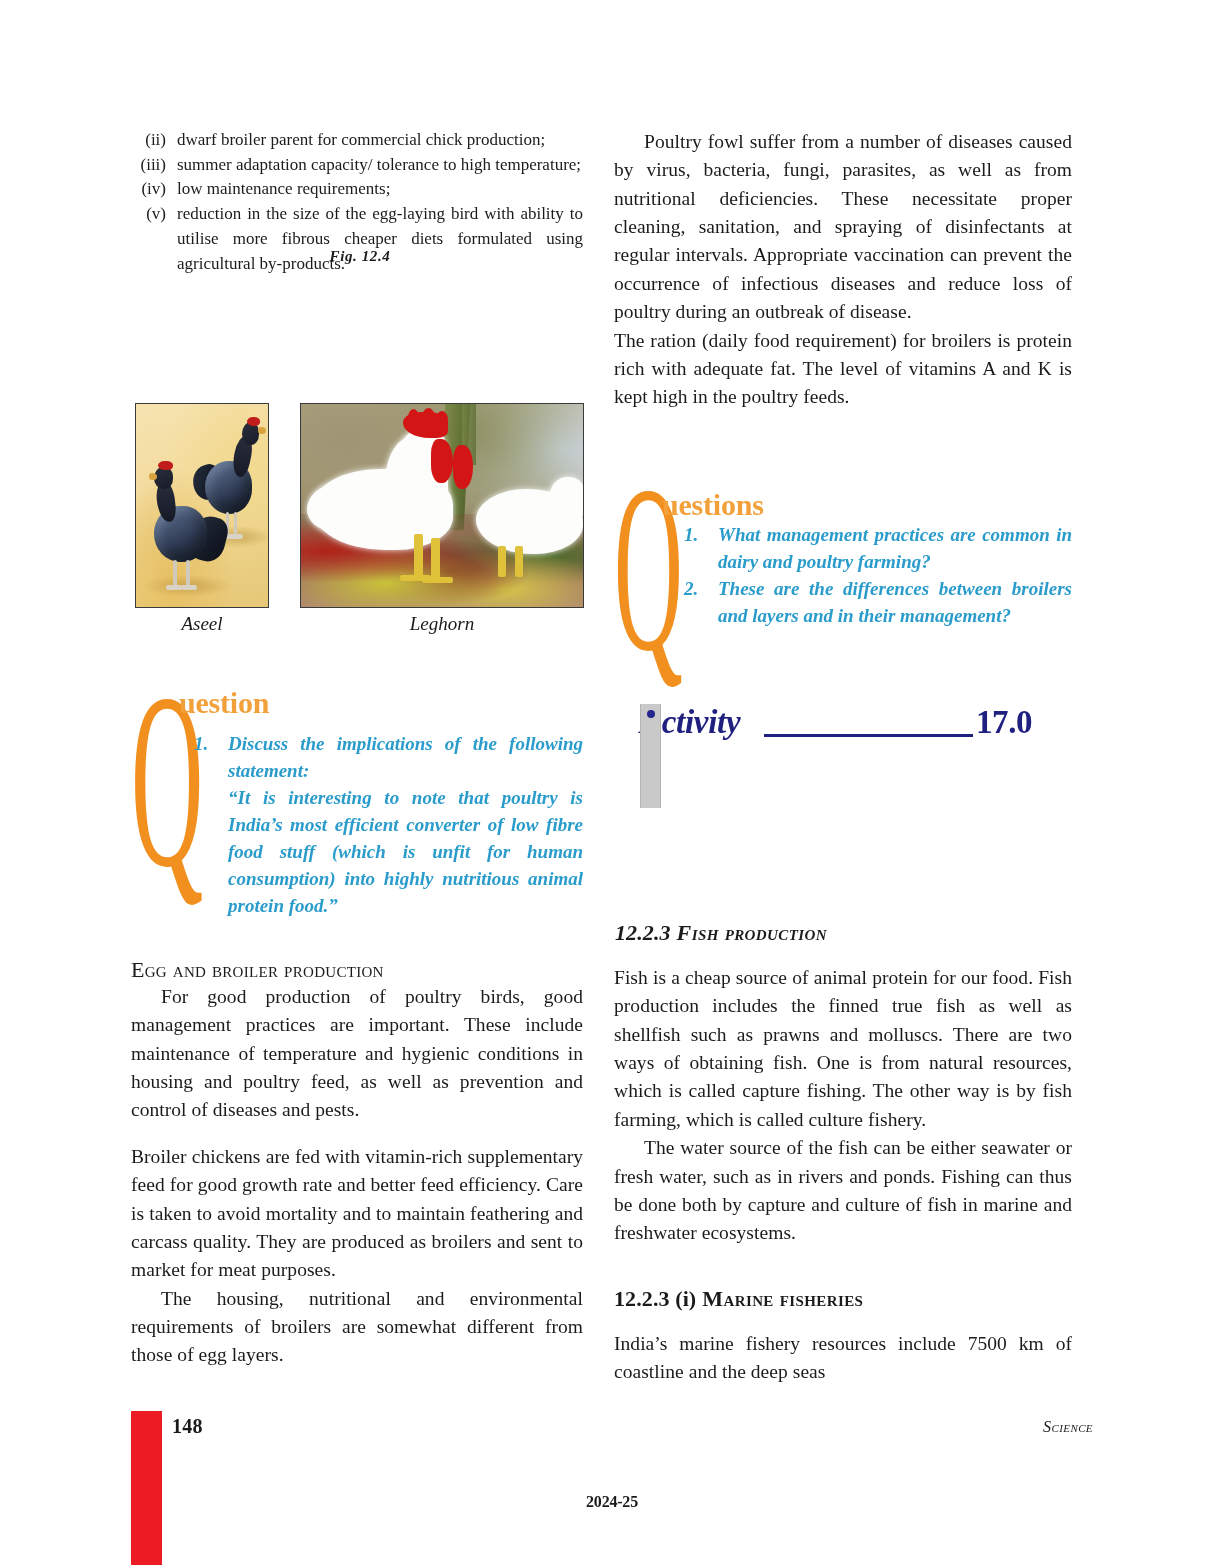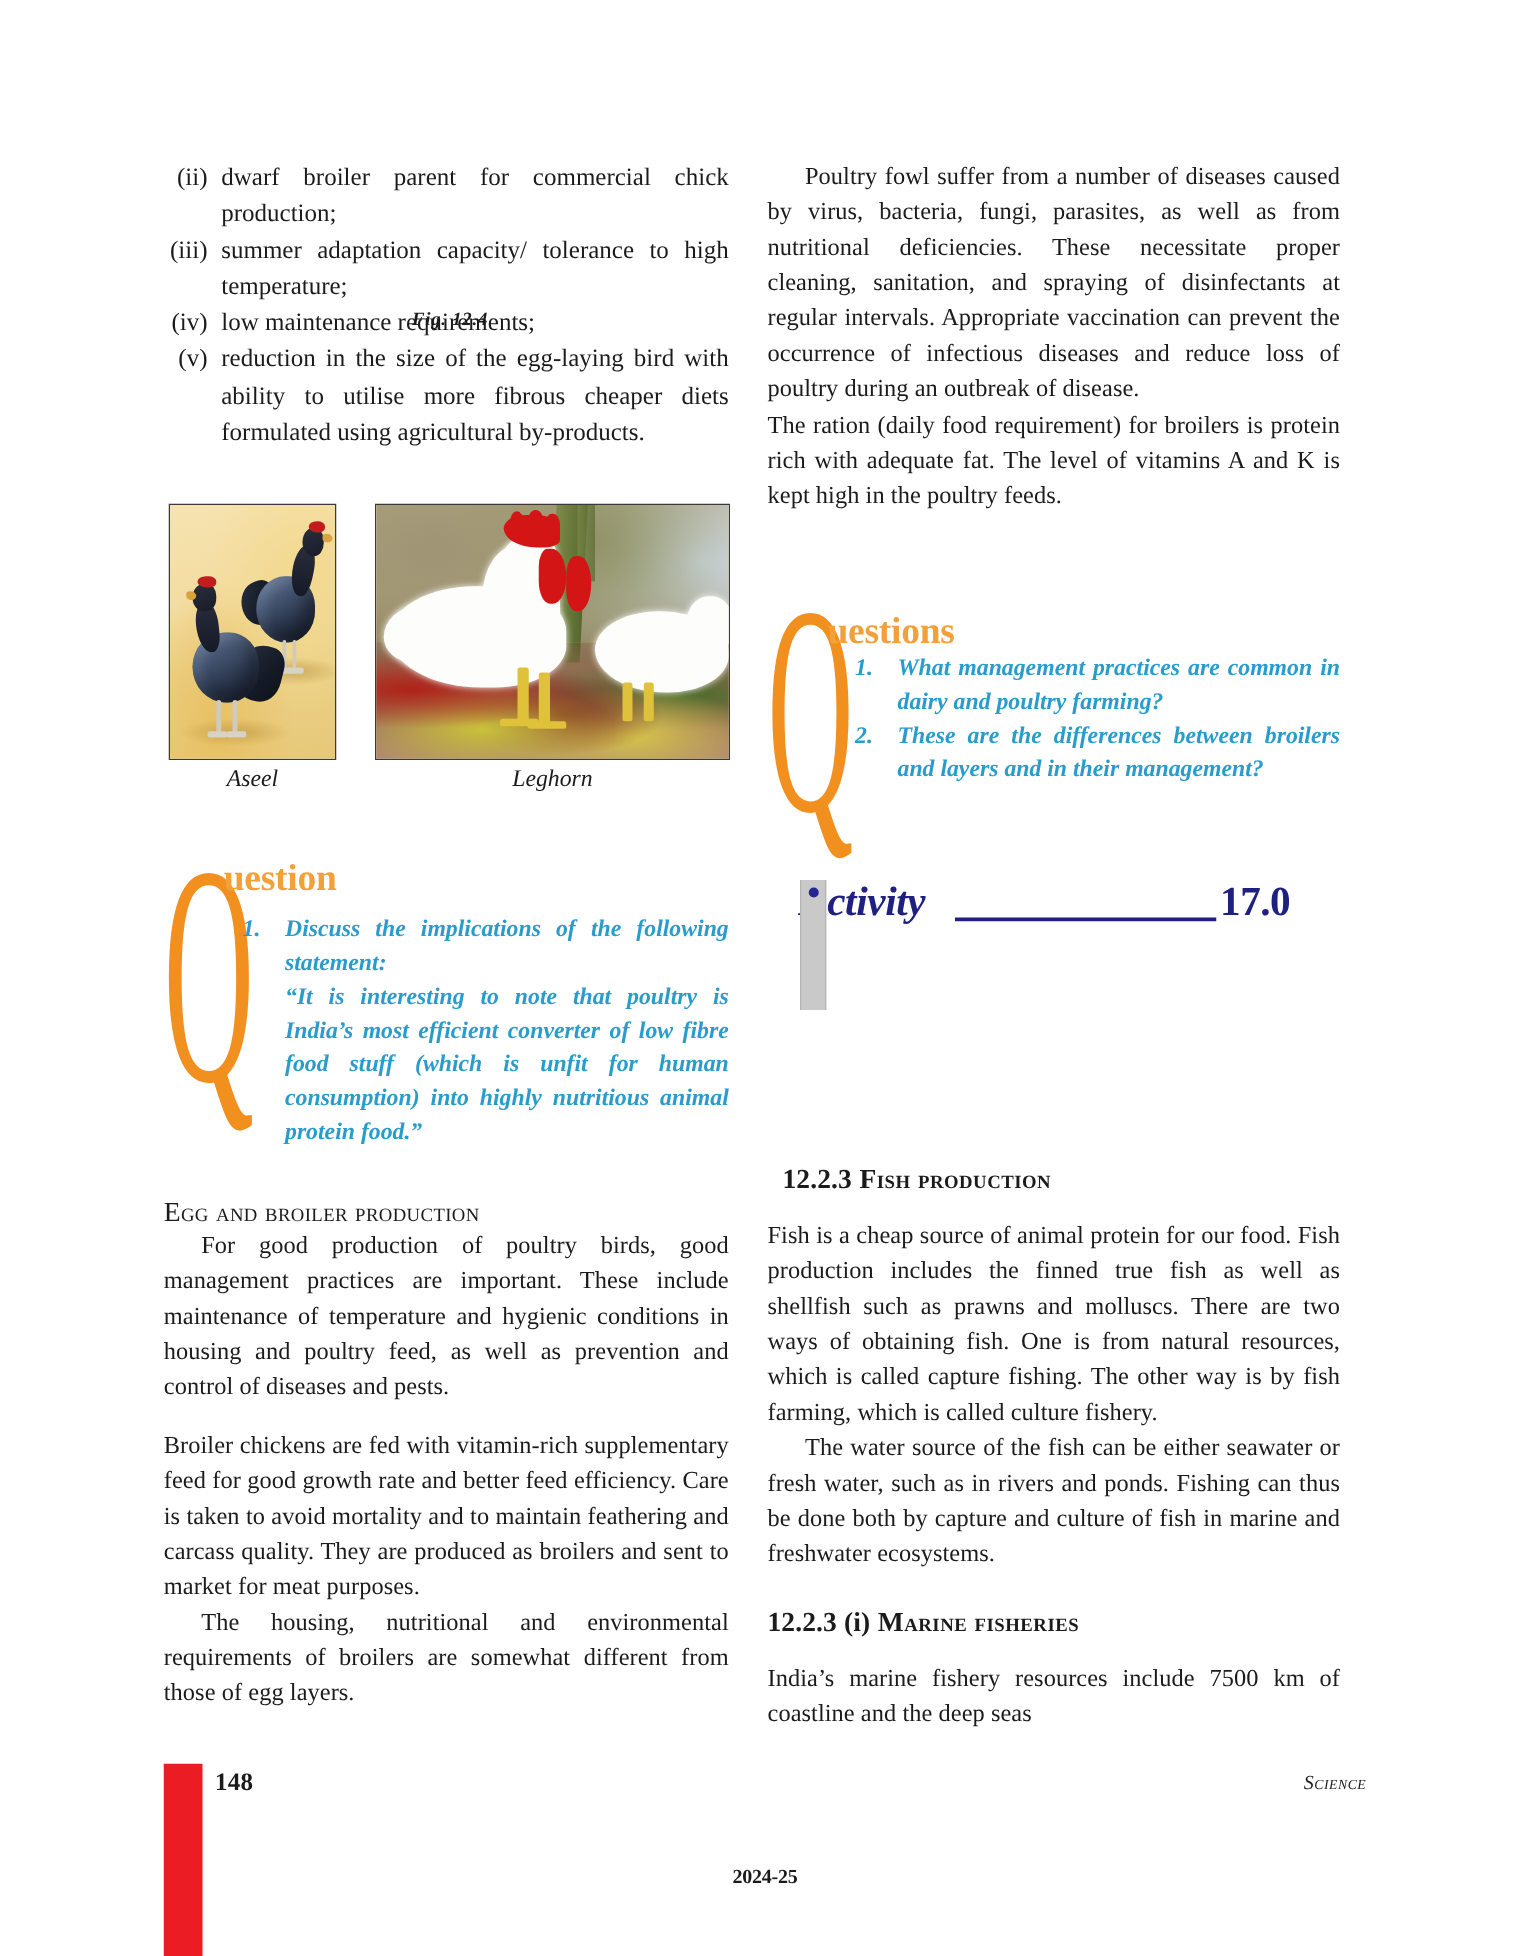--- a/index.html
+++ b/index.html
@@ -47,21 +47,21 @@
   p.body.indent { text-indent: 30px; }
 
   
   .roman-list {
     margin: 0;
     padding: 0;
     list-style: none;
   }
   .roman-list li {
     display: flex;
-    font-size: 20px;
+    font-size: 17px;
     line-height: 1.455;
     margin-bottom: 0;
     justify-content: center;
   }
   .roman-list .marker {
     width: 46px;
     flex: 0 0 46px;
     text-align: right;
     padding-right: 11px;
     box-sizing: border-box;
@@ -517,21 +517,21 @@
     <div class="act-body" style="top:0;">
       <div style="position:relative; height:108px;">
         <div class="act-bar">
           <span class="act-bullet"></span>
         </div>
       </div>
     </div>
   </div>
 
   <div style="position:absolute; left:614px; top:918px; width:458px;">
-    <h2 style="margin:12px;">
+    <h2 style="margin:1px;font-style:italic;">
       <span class="head-num">12.2.3</span>
       <span class="head-sc">Fish production</span>
     </h2>
     <p class="body" style="margin-top:18px;">Fish is a cheap source of animal protein for our food. Fish production includes the finned true fish as well as shellfish such as prawns and molluscs. There are two ways of obtaining fish. One is from natural resources, which is called capture fishing. The other way is by fish farming, which is called culture fishery.</p>
     <p class="body indent">The water source of the fish can be either seawater or fresh water, such as in rivers and ponds. Fishing can thus be done both by capture and culture of fish in marine and freshwater ecosystems.</p>
   </div>
 
   <div style="position:absolute; left:614px; top:1285px; width:458px;">
     <h2 style="margin:0;">
       <span class="head-num">12.2.3 (i)</span>

